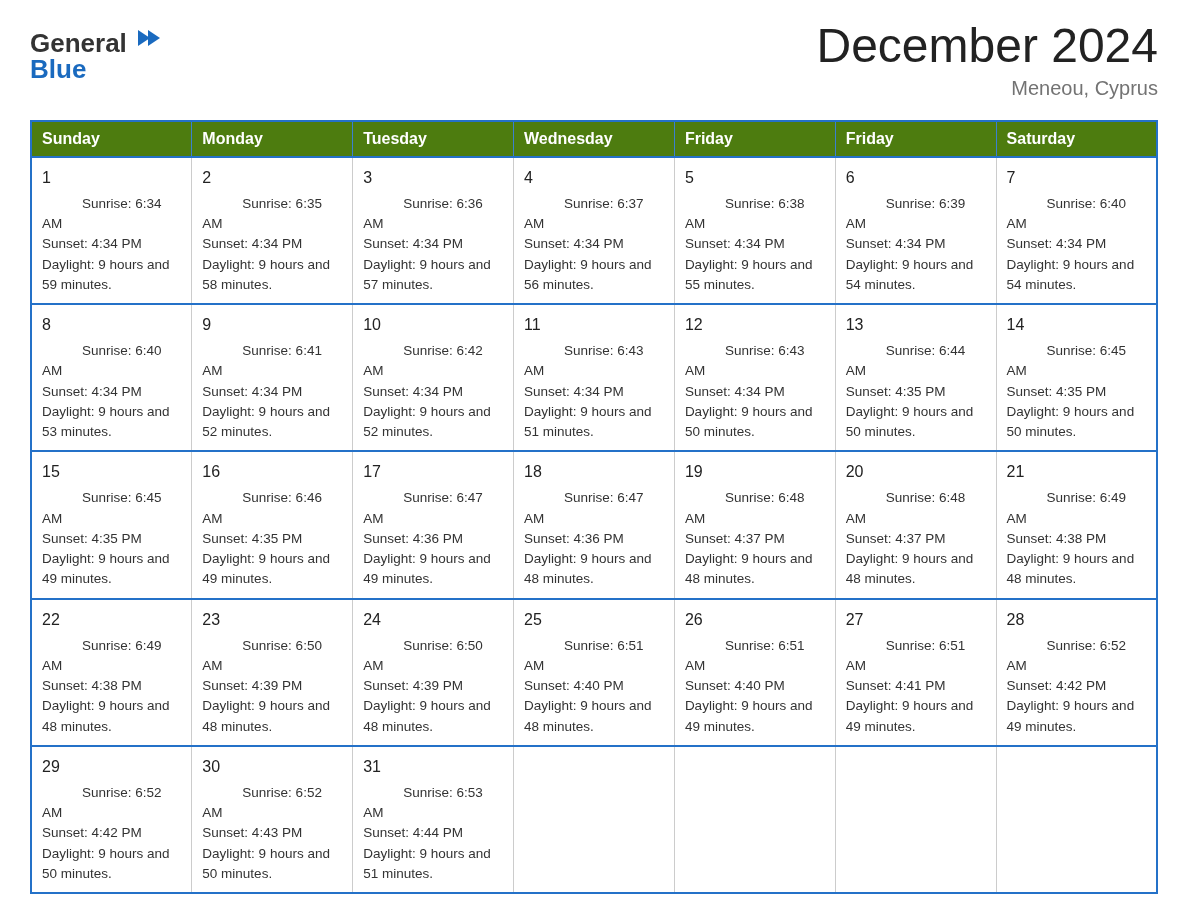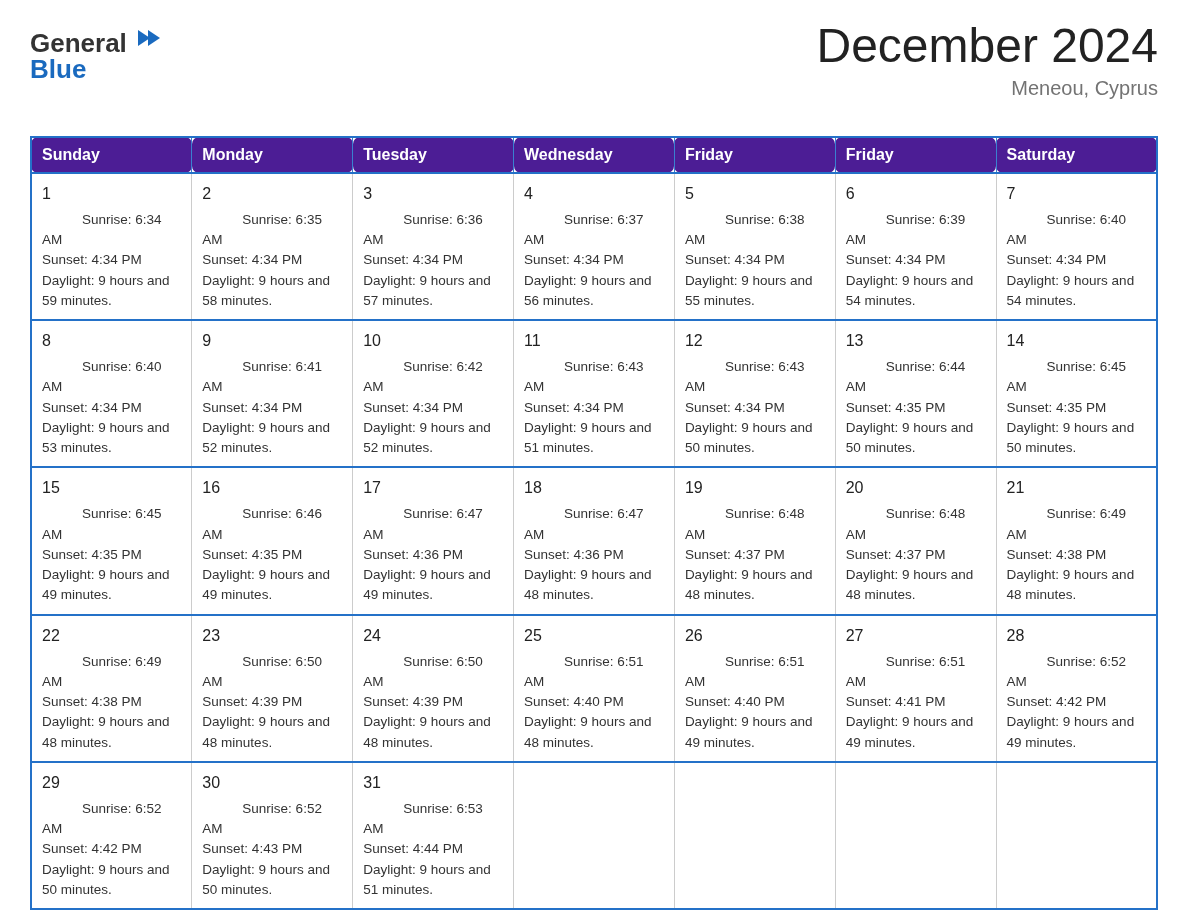--- a/index.html
+++ b/index.html
@@ -8,21 +8,21 @@
       background: #fff;
       color: #222;
       width: 1188px;
       min-height: 918px;
       padding: 20px 30px;
     }
     .header {
       display: flex;
       justify-content: space-between;
       align-items: flex-start;
-      margin-bottom: 36px;
+      margin-bottom: 20px;
     }
     .logo {
       display: flex;
       flex-direction: column;
       align-items: flex-start;
       font-size: 28px;
       font-weight: bold;
       line-height: 1.1;
     }
     .title-area {
@@ -38,28 +38,27 @@
       font-size: 20px;
       color: #737373;
       margin-top: 4px;
     }
     table {
       width: 100%;
       border-collapse: collapse;
       border: 2px solid #2471c8;
     }
     thead tr th {
-      background-color: #4c1d95;
+      background-color: #4d7c0f;
       color: #fff;
       font-size: 16px;
       font-weight: bold;
       padding: 8px 10px;
       text-align: left;
       border-right: 1px solid #3a80d0;
-      border-radius: 7px;
     }
     thead tr th:last-child {
       border-right: none;
     }
     tbody tr {
       border-top: 2px solid #2471c8;
     }
     tbody tr td {
       vertical-align: top;
       padding: 8px 10px;

